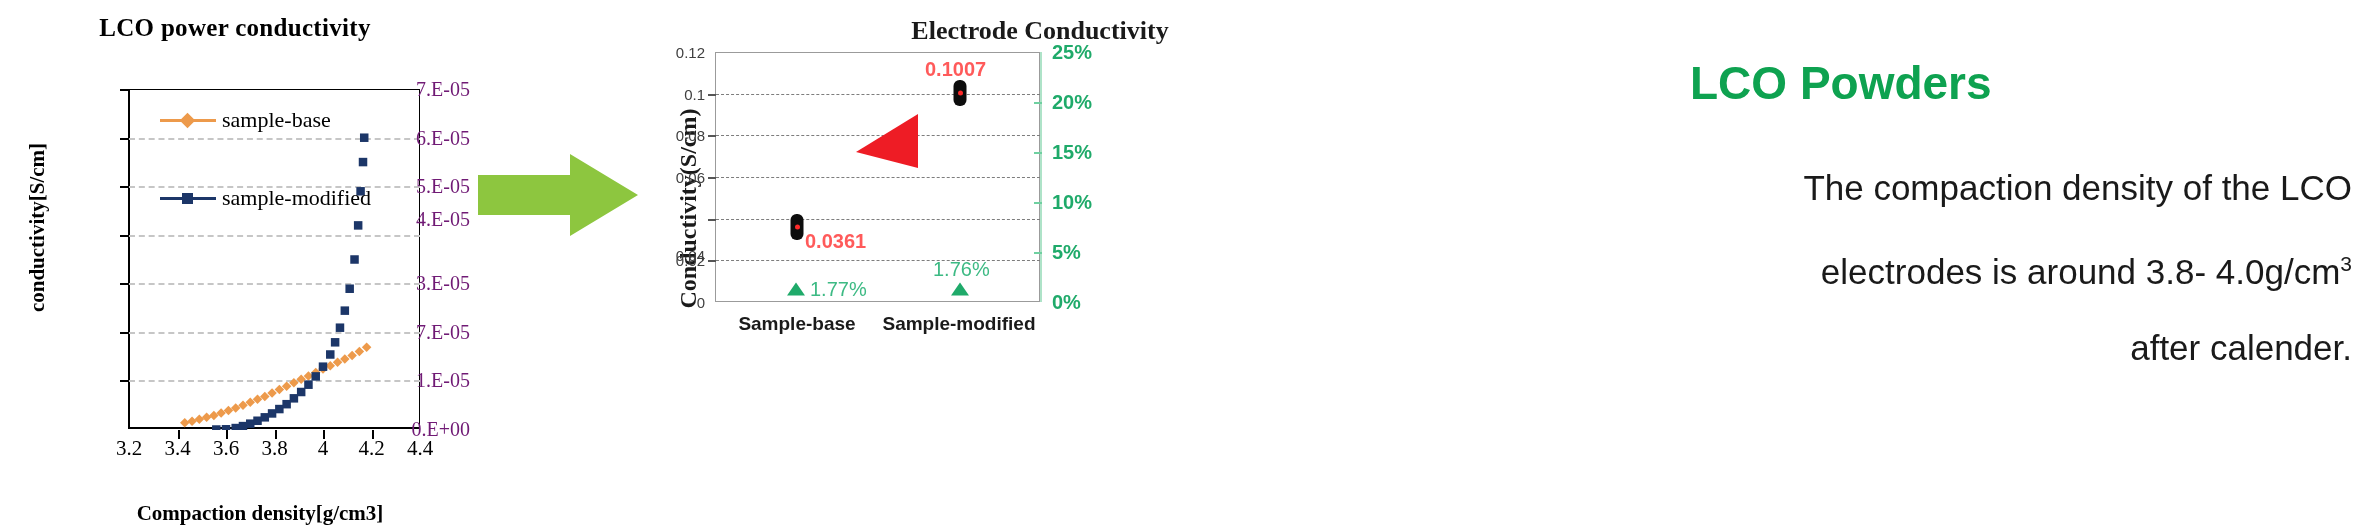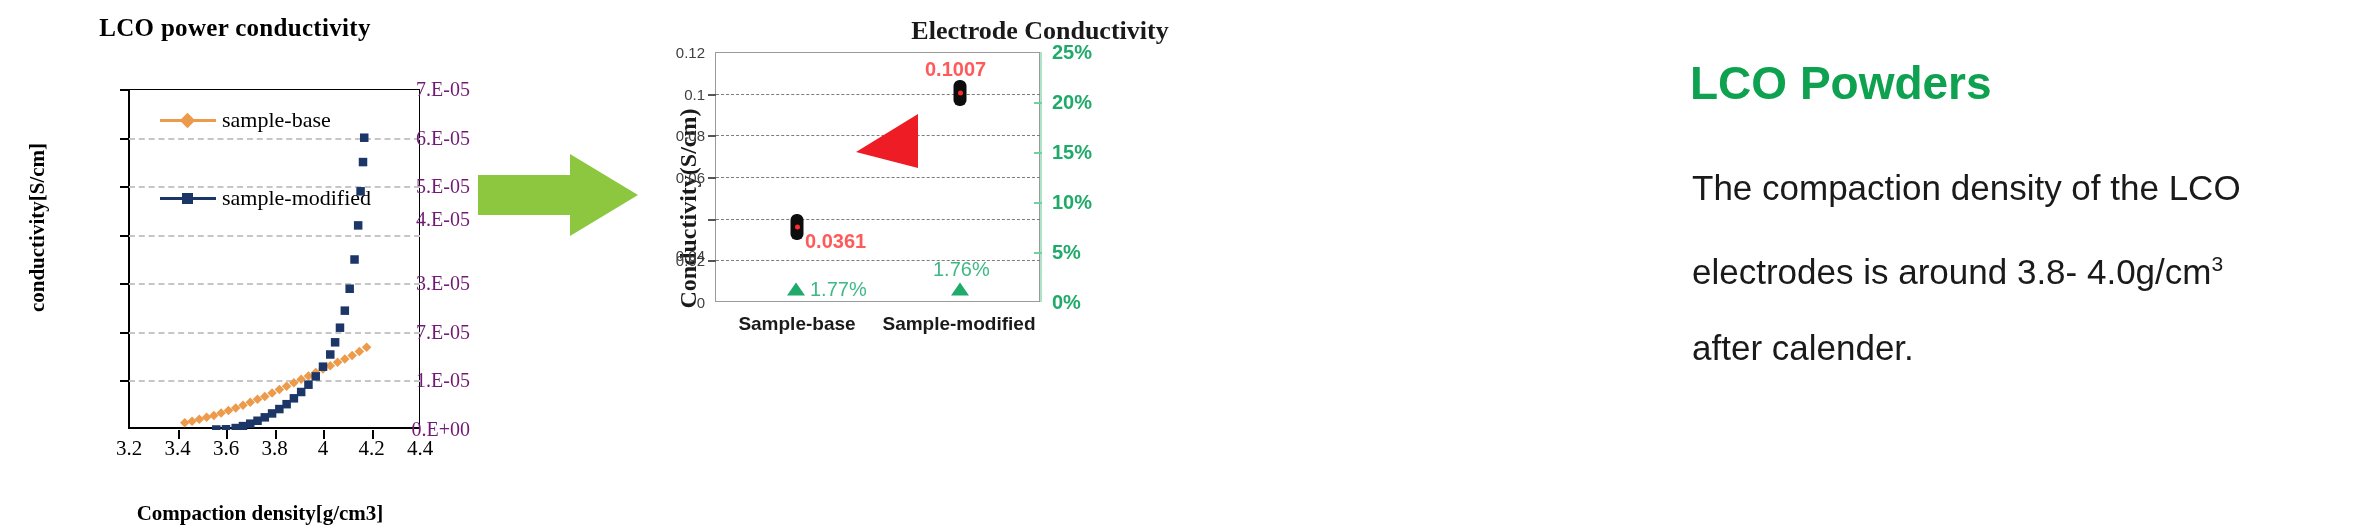--- a/index.html
+++ b/index.html
@@ -357,20 +357,21 @@
     height: 66px;
   }
 
   
   .panel-right {
     position: absolute;
     left: 1690px;
     top: 0px;
     width: 670px;
     height: 492px;
+    text-align: right;
   }
   .pr-heading {
     position: absolute;
     left: 0px;
     top: 56px;
     font-family: "Liberation Sans", sans-serif;
     font-weight: bold;
     font-size: 46px;
     color: #0ea250;
     letter-spacing: 0px;

